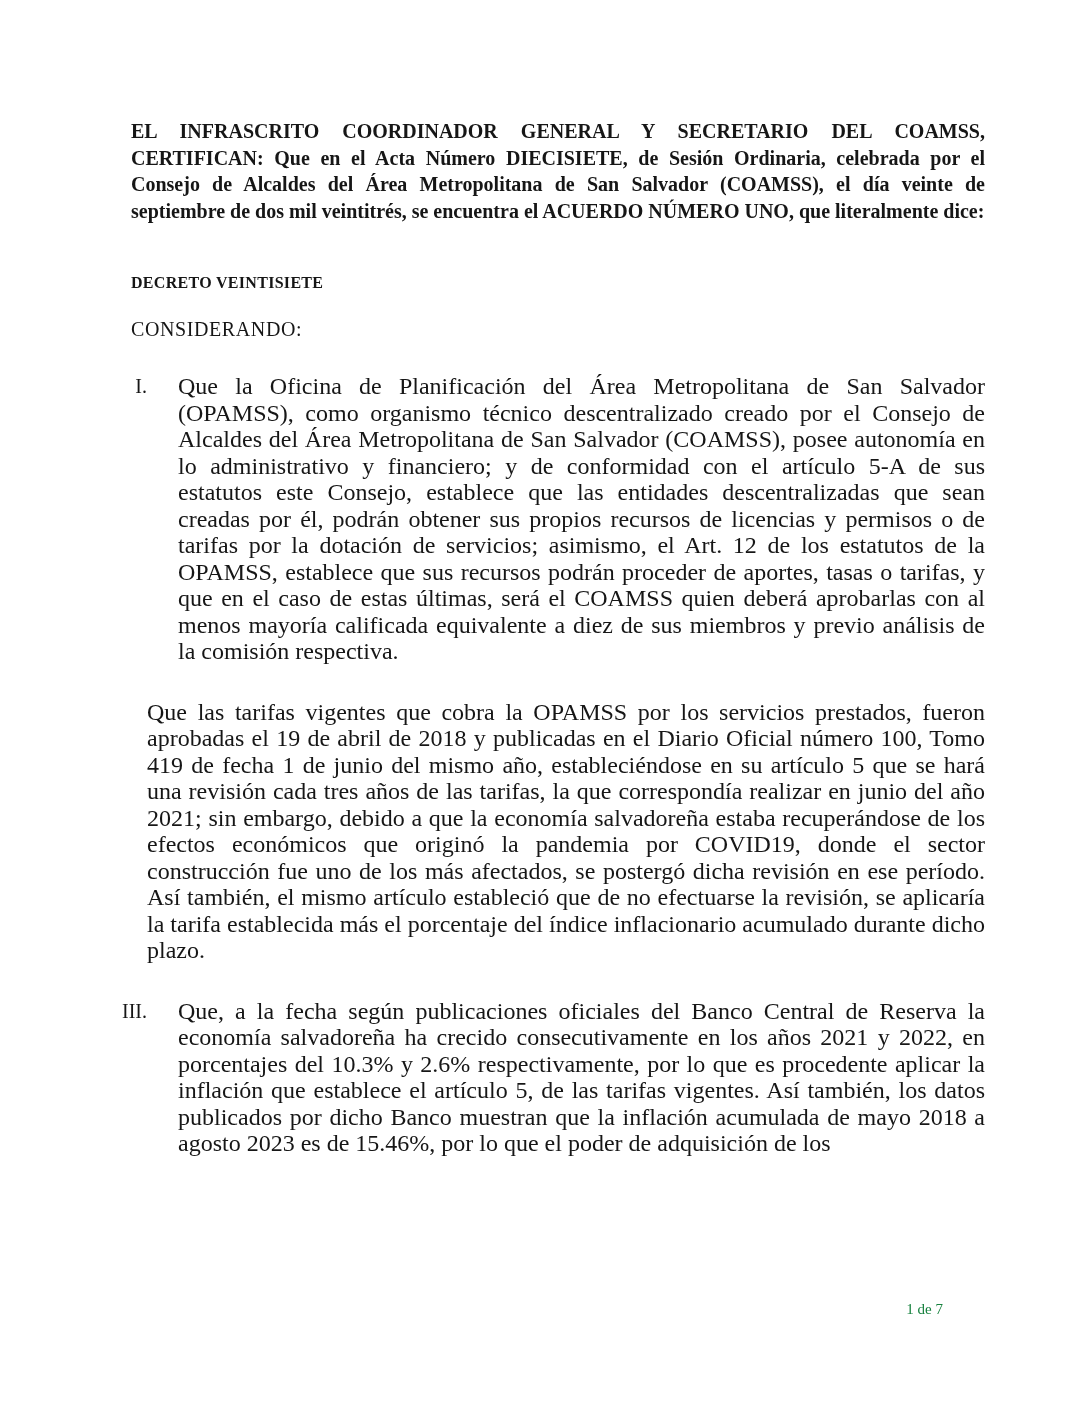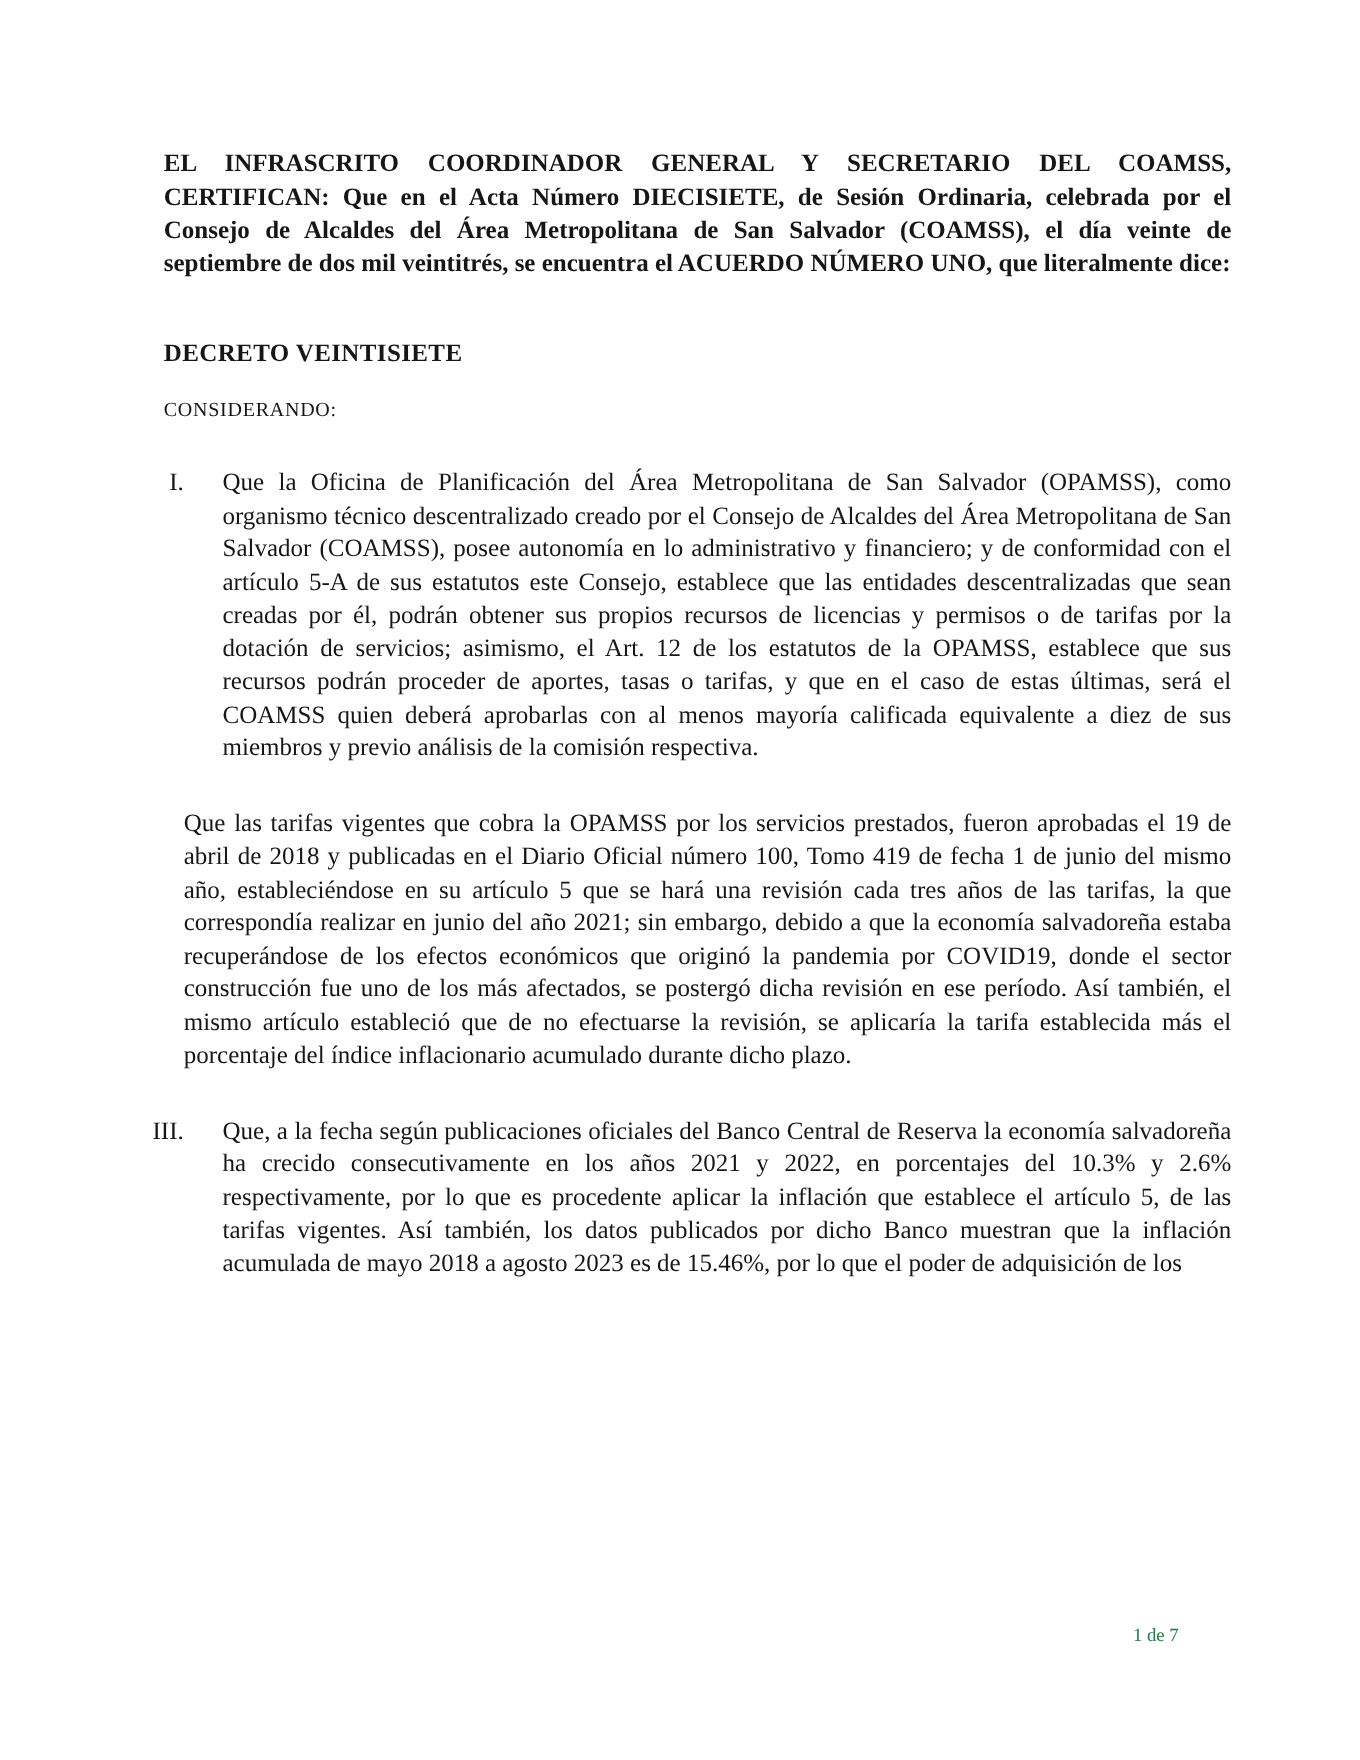--- a/index.html
+++ b/index.html
@@ -26,55 +26,55 @@
   }
   .header-paragraph {
     margin: 0 0 0 15px;
     font-size: 20px;
     line-height: 26.5px;
     font-weight: bold;
     text-align: justify;
   }
   .decree-title {
     margin: 46px 0 0 15px;
-    font-size: 20px;
+    font-size: 16px;
     line-height: 26.5px;
     font-weight: bold;
     letter-spacing: 0.3px;
   }
   .council-line {
     margin: 24px 0 0 15px;
     font-size: 20px;
     line-height: 26.5px;
     font-weight: bold;
   }
   .considering-label {
     margin: 19px 0 0 15px;
-    font-size: 16px;
+    font-size: 20px;
     line-height: 26.5px;
     font-weight: normal;
     letter-spacing: 0.6px;
   }
   .considerations {
     margin-top: 31px;
   }
   .consideration {
     display: flex;
     margin-bottom: 34px;
   }
   .consideration-numeral {
     flex: 0 0 31px;
     text-align: right;
     font-size: 20px;
     line-height: 26.5px;
   }
   .consideration-text {
     flex: 1;
     margin-left: 31px;
-    font-size: 20px;
+    font-size: 24px;
     line-height: 26.5px;
     text-align: justify;
   }
   .page-footer {
     position: absolute;
     top: 1300px;
     right: 145px;
     font-size: 15px;
     line-height: 18px;
     color: #15803d;

